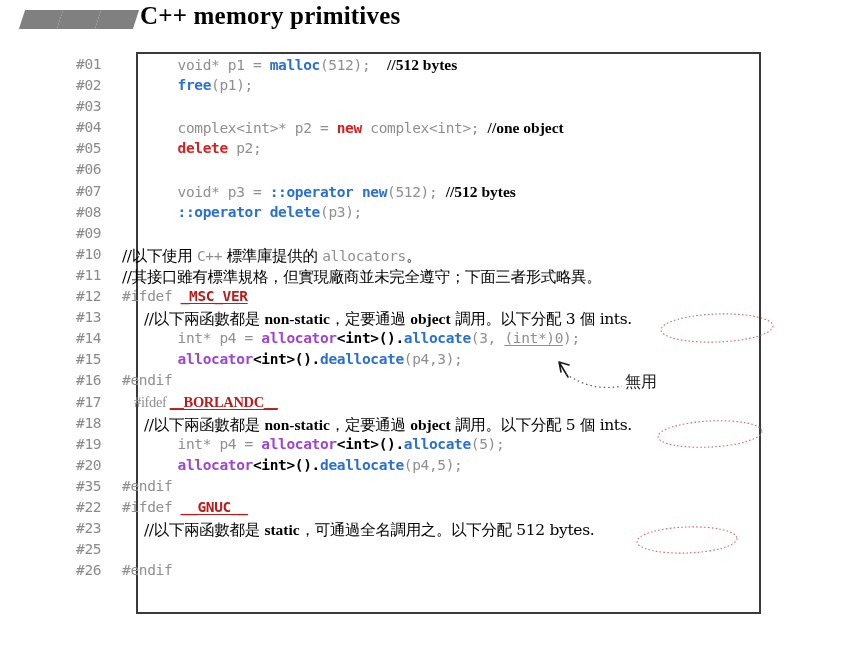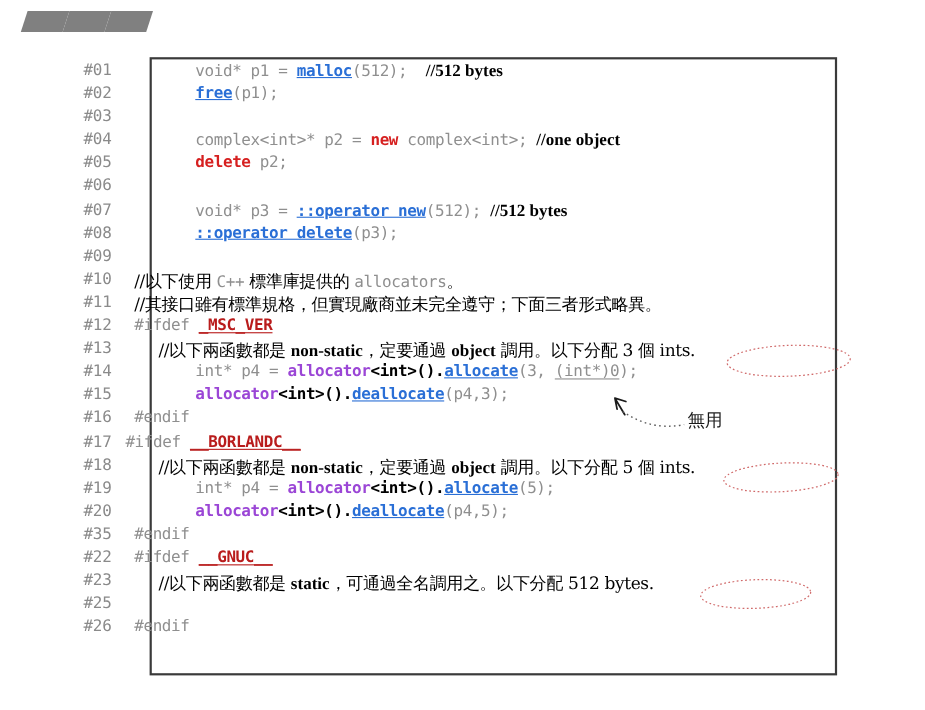--- a/index.html
+++ b/index.html
@@ -84,21 +84,21 @@
     position: absolute;
     left: 68px; top: 0;
     font-family: "DejaVu Sans Mono", monospace;
     font-size: 14.5px;
     color: #8f8f8f;
     letter-spacing: -0.35px;
     white-space: pre;
   }
 
   
-  .kw-blue   { color: #2a6fd6; font-weight: bold; text-decoration: underline; }
+  .kw-blue   { color: #2a6fd6; font-weight: bold; }
   .kw-red    { color: #d62020; font-weight: bold; }
   .kw-purple { color: #9b46d6; font-weight: bold; }
   .kw-orange { color: #b91c1c; font-weight: bold; }
   .kw-black  { color: #000000; font-weight: bold; }
   .plain     { color: #8f8f8f; }
   .ul        { text-decoration: underline; text-underline-offset: 2px; }
 
   
   .cmt {
     font-family: "Liberation Serif", serif;
@@ -134,20 +134,21 @@
 </style>
 </head>
 <body>
 
 <div id="title-bar">
   <div id="bullet-marks">
     <div class="para p1"></div>
     <div class="para p2"></div>
     <div class="para p3"></div>
   </div>
+  <div id="page-title">C++ memory primitives</div>
 </div>
 
 <div id="code-box"></div>
 
 <div id="code-area">
 
   <div class="code-row">
     <span class="lineno">#01</span>
     <span class="codetext"><span class="plain">    void* p1 = </span><span class="kw-blue">malloc</span><span class="plain">(512);  </span><span class="cmt">//512 bytes</span></span>
   </div>
@@ -222,21 +223,21 @@
     <span class="codetext"><span class="plain">    </span><span class="kw-purple">allocator</span><span class="kw-black">&lt;int&gt;().</span><span class="kw-blue">deallocate</span><span class="plain">(p4,3);</span></span>
   </div>
 
   <div class="code-row">
     <span class="lineno">#16</span>
     <span class="codetext plain" style="left:46px;">#endif</span>
   </div>
 
   <div class="code-row">
     <span class="lineno">#17</span>
-    <span class="codetext" style="left:38px;"><span class="plain">#ifdef</span><span class="plain"> </span><span class="kw-orange ul">__BORLANDC__</span></span>
+    <span class="codetext" style="left:58px;font-family:Liberation Serif, serif;"><span class="plain">#ifdef</span><span class="plain"> </span><span class="kw-orange ul">__BORLANDC__</span></span>
   </div>
 
   <div class="code-row">
     <span class="lineno">#18</span>
     <span class="codetext" style="left:68px;"><span class="cmt-cjk">//以下兩函數都是 </span><span class="cmt">non-static</span><span class="cmt-cjk">，定要通過 </span><span class="cmt">object</span><span class="cmt-cjk"> 調用。以下分配 5 個 ints.</span></span>
   </div>
 
   <div class="code-row">
     <span class="lineno">#19</span>
     <span class="codetext"><span class="plain">    int* p4 = </span><span class="kw-purple">allocator</span><span class="kw-black">&lt;int&gt;().</span><span class="kw-blue">allocate</span><span class="plain">(5);</span></span>

